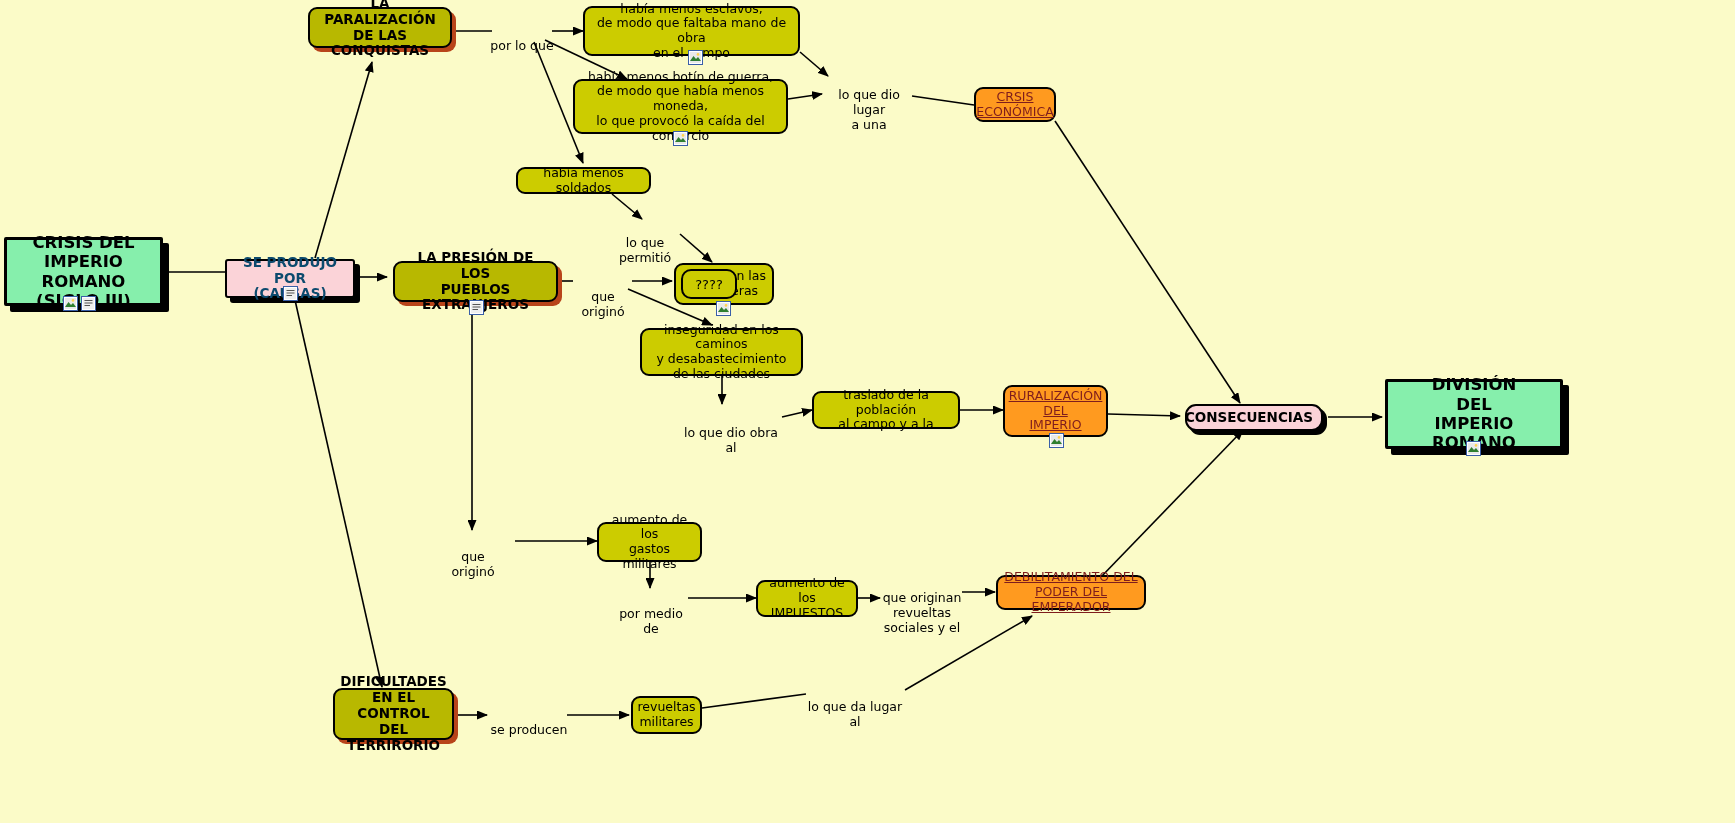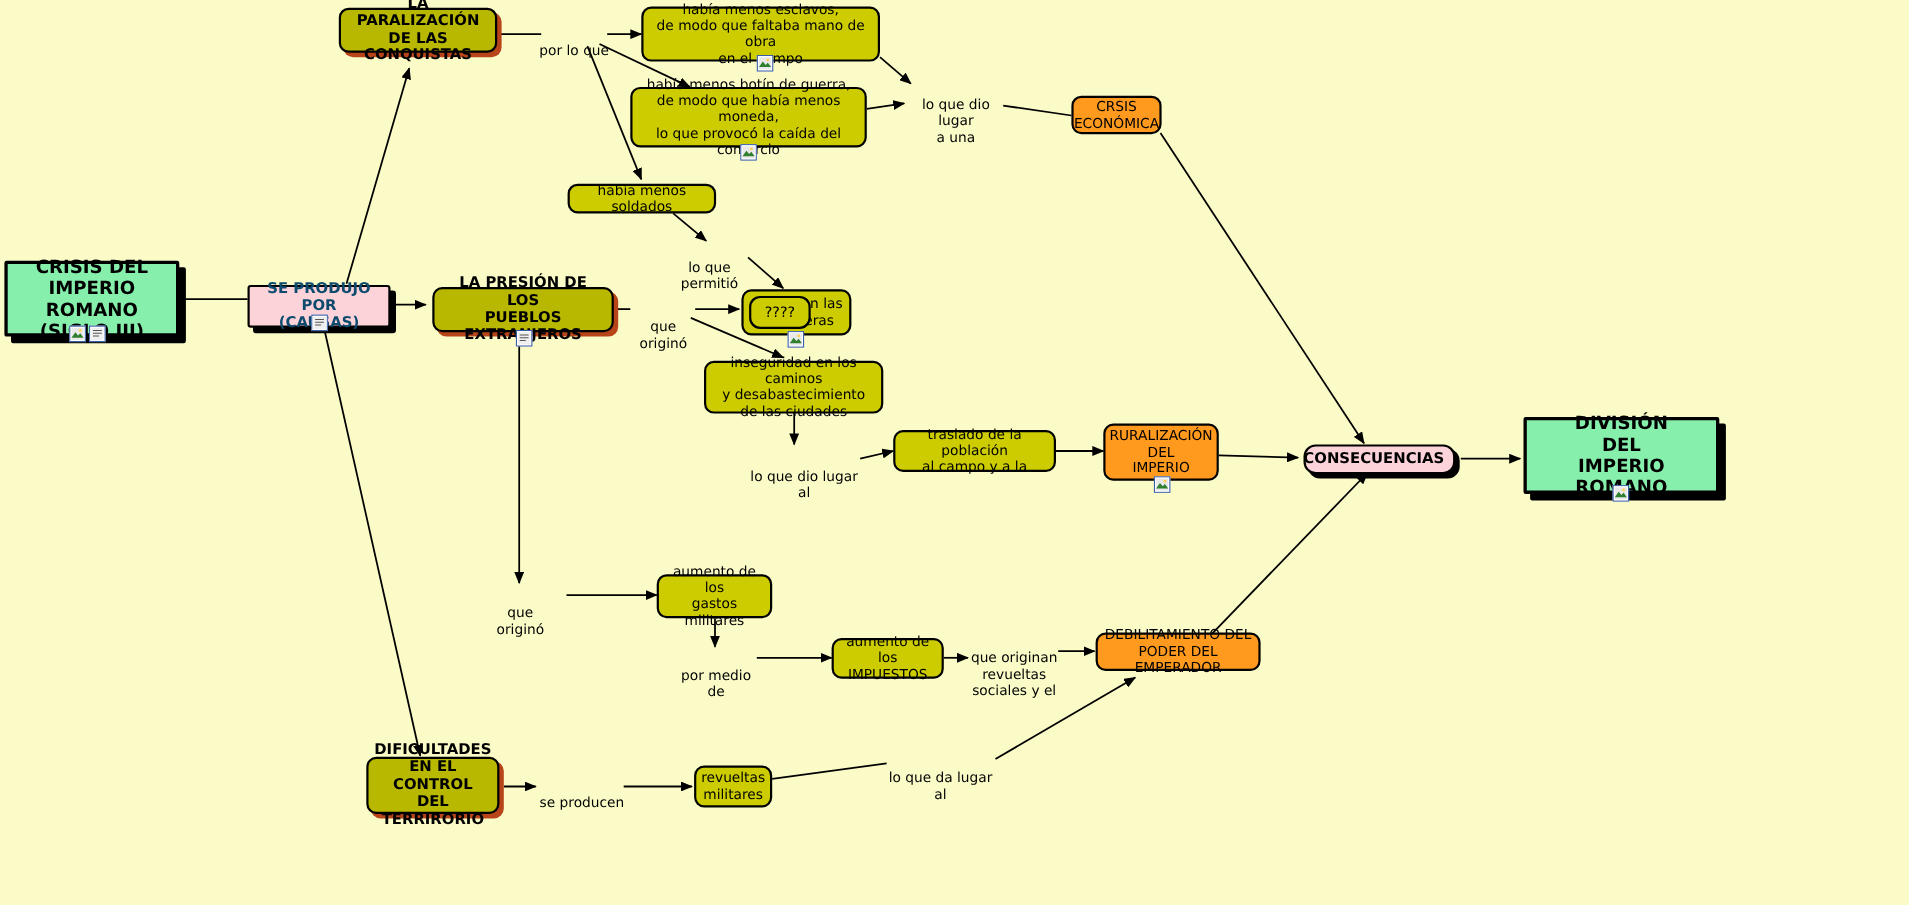--- a/index.html
+++ b/index.html
@@ -12,21 +12,21 @@
 
   
   .n-olive{background:#cccc00;border:2px solid #000;border-radius:9px;
            color:#000;font-size:12.5px;padding:3px 6px;}
   
   .n-olive-hdr{background:#b8b800;border:2px solid #000;border-radius:9px;
                color:#000;font-weight:bold;font-size:13.5px;padding:3px 6px;
                box-shadow:4px 4px 0 0 #b8441a;}
   
   .n-orange{background:#ff9a1f;border:2px solid #000;border-radius:9px;
-            color:#000000;font-size:12.5px;padding:3px 6px;}
+            color:#7f1d1d;font-size:12.5px;padding:3px 6px;text-decoration:underline;}
   
   .n-red{background:#86efac;border:3px solid #000;border-radius:2px;color:#000;
          font-weight:bold;font-size:16.5px;padding:3px 19px;
          box-shadow:6px 6px 0 0 #000;}
   
   .n-pink{background:#fbd3d8;border:2px solid #000;border-radius:3px;color:#0c4a6e;
           font-weight:bold;font-size:13.5px;padding:2px 6px;
           box-shadow:5px 5px 0 0 #000;}
   .n-pink-round{background:#fbd3d8;border:2px solid #000;border-radius:11px;
           color:#000;font-weight:bold;font-size:13.5px;padding:2px 8px;
@@ -323,21 +323,21 @@
 
   <div class="lbl" style="left:601px;top:220px;width:88px;">
     <span>lo que permitió</span>
   </div>
 
   <div class="lbl" style="left:572px;top:274px;width:62px;">
     <span>que originó</span>
   </div>
 
   <div class="lbl" style="left:679px;top:410px;width:104px;">
-    <span>lo que dio lugar al</span>
+    <span>lo que dio obra al</span>
   </div>
 
   <div class="lbl" style="left:440px;top:534px;width:66px;">
     <span>que originó</span>
   </div>
 
   <div class="lbl" style="left:610px;top:591px;width:82px;">
     <span>por medio de</span>
   </div>
 

